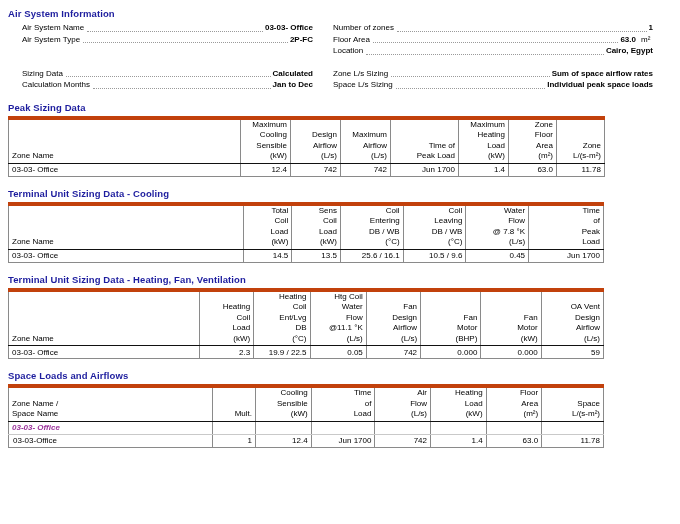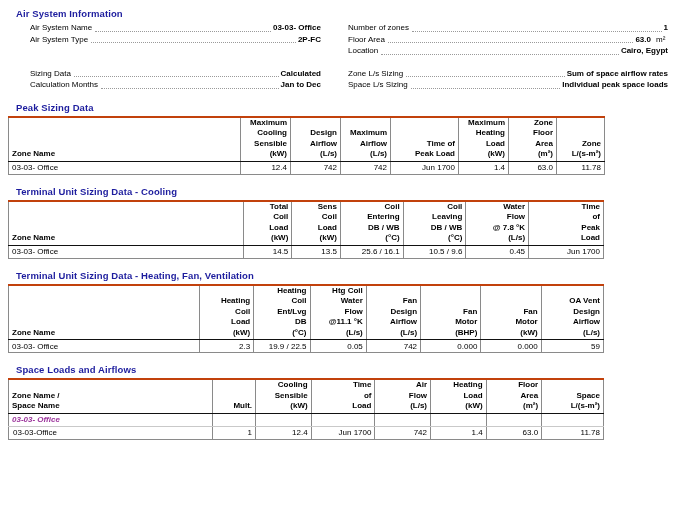--- a/index.html
+++ b/index.html
@@ -10,21 +10,21 @@
   }
   .page{position:relative;width:680px;height:524px;padding:0;box-sizing:border-box;}
 
   
   .section-title{
     color:#1d1d9e;font-weight:bold;font-size:9.5px;
     margin:0 0 3px 0;letter-spacing:0.1px;
   }
 
   
-  .info-block{display:flex;gap:7px;margin-bottom:2px;}
+  .info-block{display:flex;gap:0;margin-bottom:2px;}
   .info-col{width:305px;padding-left:14px;box-sizing:border-box;}
   .info-col.right{width:340px;padding-left:20px;}
   .info-row{
     display:flex;align-items:flex-end;
     font-size:8px;line-height:11.5px;white-space:nowrap;
   }
   .info-label{color:#000;}
   .leader{
     flex:1 1 auto;min-width:8px;margin:0 2px 2px 3px;
     border-bottom:1px dotted #9a9a9a;height:1px;
@@ -37,40 +37,40 @@
   table.rep{
     border-collapse:collapse;width:596px;
     table-layout:fixed;font-size:8px;
   }
   table.rep th,table.rep td{
     border-left:1px solid #8a8a8a;border-right:1px solid #8a8a8a;
     padding:0 3px;vertical-align:bottom;line-height:10.5px;
     overflow:hidden;white-space:nowrap;
   }
   table.rep thead th{
-    font-weight:bold;text-align:right;
-    border-top:2px solid #c2410c;
+    font-weight:normal;text-align:right;
+    border-top:4px solid #c2410c;
     border-bottom:1.6px solid #111;
     padding-bottom:1px;
   }
   table.rep thead th.namecol{text-align:left;}
   table.rep tbody td{
     text-align:right;border-bottom:1px solid #8a8a8a;
     height:12px;
   }
   table.rep tbody td.namecol{text-align:left;}
   table.rep tbody tr.zonehdr td{
     color:#9b339b;font-style:italic;font-weight:bold;
     border-bottom:1px solid #c9c9c9;
   }
   table.rep tbody td.indent{padding-left:4px;}
   .hdr-lines span{display:block;}
   .sec{margin-top:11px;}
   .sec-first{margin-top:8px;}
-  .heading-pad{padding-left:16px;}
+  .heading-pad{padding-left:8px;}
 </style>
 </head>
 <body>
 
 <div class="page">
 
   <div class="sec-first heading-pad">
     <div class="section-title">Air System Information</div>
     <div class="info-block">
       <div class="info-col">

